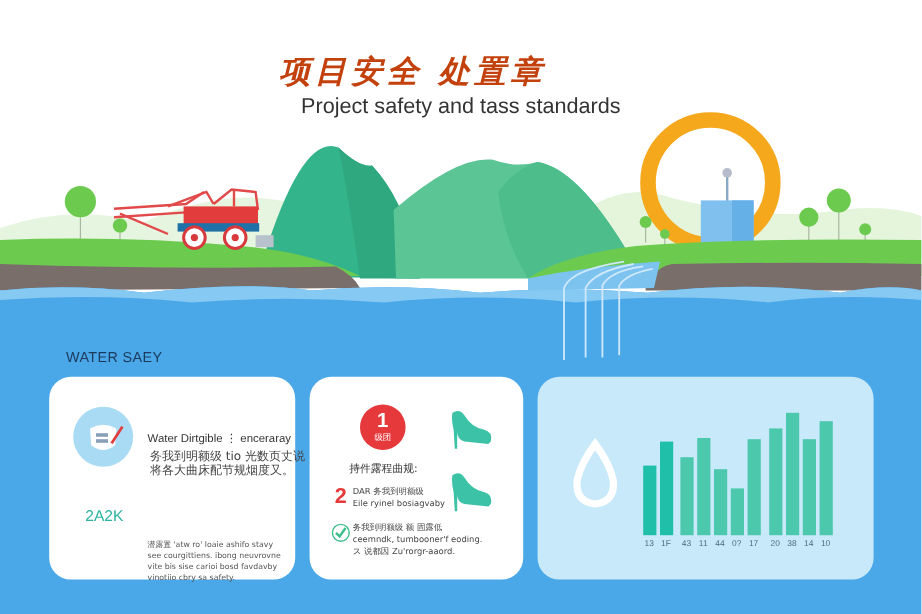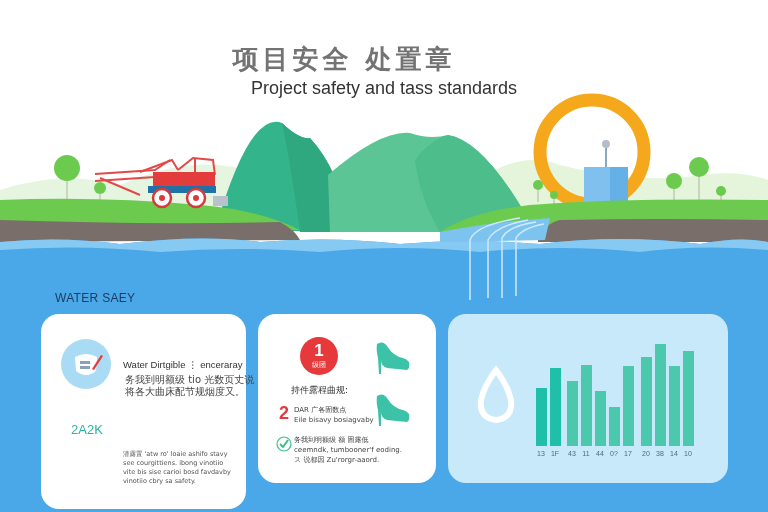--- a/index.html
+++ b/index.html
@@ -1,28 +1,28 @@
 <!DOCTYPE html>
 <html><head>
 <meta charset="utf-8">
 <style>
   * { box-sizing: border-box; margin: 0; padding: 0; }
   html, body { width: 768px; height: 512px; overflow: hidden; background: #ffffff; }
   body { position: relative; font-family: "DejaVu Sans", sans-serif; }
 
   .header { position: absolute; left: 0; top: 0; width: 768px; height: 110px; text-align: center; }
-  .title-cn { position: absolute; left: 0; width: 688px; top: 42px; font-size: 26px; font-weight: bold; color: #737373; letter-spacing: 4px; font-family: "DejaVu Sans", sans-serif; }
+  .title-cn { position: absolute; left: 0; width: 688px; top: 42px; font-size: 26px; font-weight: bold; color: #c2410c; letter-spacing: 4px; font-family: "DejaVu Sans", sans-serif; font-style: italic; }
   .title-en { position: absolute; left: 0; width: 768px; top: 78px; font-size: 18px; color: #333333; font-family: "Liberation Sans", sans-serif; }
 
   .scene { position: absolute; left: 0; top: 0; width: 768px; height: 512px; }
 
   .section-label { position: absolute; left: 55px; top: 291px; font-size: 12px; color: #1c3a5c; font-family: "Liberation Sans", sans-serif; letter-spacing: 0.3px; }
 
   .card { position: absolute; border-radius: 18px; }
-  .card-1 { left: 41px; top: 314px; width: 205px; height: 195px; background: #ffffff; }
+  .card-1 { left: 41px; top: 314px; width: 205px; height: 169px; background: #ffffff; }
   .card-2 { left: 258px; top: 314px; width: 178px; height: 169px; background: #ffffff; }
   .card-3 { left: 448px; top: 314px; width: 280px; height: 169px; background: #c7e9fa; }
 
   .c1-icon { position: absolute; left: 20px; top: 25px; width: 50px; height: 50px; border-radius: 50%; background: #a9dbf5; }
   .c1-title { position: absolute; left: 82px; top: 45px; font-size: 9.5px; color: #333; font-family: "Liberation Sans", sans-serif; white-space: nowrap; }
   .c1-line { position: absolute; left: 84px; font-size: 10px; color: #444; white-space: nowrap; }
   .c1-stat { position: absolute; left: 30px; top: 108px; font-size: 13px; color: #2bb3a0; font-family: "Liberation Sans", sans-serif; }
   .c1-small { position: absolute; left: 82px; font-size: 6.5px; color: #555; white-space: nowrap; line-height: 9px; margin-top: 32px; }
 
   .c2-badge { position: absolute; left: 42px; top: 23px; width: 38px; height: 38px; border-radius: 50%; background: #e6393c; color: #fff; text-align: center; }
@@ -126,34 +126,34 @@
       <rect x="19" y="22" width="10" height="3" fill="#8aa0b8"></rect>
       <rect x="19" y="27" width="10" height="3" fill="#8aa0b8"></rect>
       <path d="M31 30 L40 16 L42 17 L33 31 Z" fill="#e23c3c"></path>
     </svg>
   </div>
   <div class="c1-title">Water Dirtgible ⋮ enceraray</div>
   <div class="c1-line" style="top:59px">务我到明额级 tio 光数页丈说</div>
   <div class="c1-line" style="top:71px">将各大曲床配节规烟度又。</div>
   <div class="c1-stat">2A2K</div>
   <div class="c1-small" style="top:104px">潜露置 'atw ro' loaie ashifo stavy</div>
-  <div class="c1-small" style="top:113px">see courgittiens. ibong vinotiio</div>
+  <div class="c1-small" style="top:113px">see courgittiens. ibong neuvrovne</div>
   <div class="c1-small" style="top:122px">vite bis sise carioi bosd favdavby</div>
   <div class="c1-small" style="top:131px">vinotiio cbry sa safety.</div>
 </div>
 
 <div class="card card-2">
   <div class="c2-badge">
     <span class="c2-badge-num">1</span>
     <span class="c2-badge-sub">级团</span>
   </div>
   <div class="c2-heading">持件露程曲规:</div>
   <div class="c2-num2">2</div>
-  <div class="c2-t" style="top:92px">DAR 广各固数点</div>
-  <div class="c2-t" style="top:102px">Eile bisavy bosiagvaby</div>
+  <div class="c2-t" style="top:92px">DAR 务我到明额级</div>
+  <div class="c2-t" style="top:102px">Eile ryinel bosiagvaby</div>
   <svg class="c2-check" viewBox="0 0 16 16">
     <circle cx="8" cy="8" r="7" fill="none" stroke="#3cbf8a" stroke-width="1.2"></circle>
     <path d="M4 8 L7 11 L12 4" fill="none" stroke="#3cbf8a" stroke-width="2"></path>
   </svg>
   <div class="c2-t" style="top:122px">务我到明额级 额 固露低</div>
   <div class="c2-t" style="top:132px">ceemndk, tumbooner'f eoding.</div>
   <div class="c2-t" style="top:142px">ス 说都因 Zu'rorgr-aaord.</div>
   <svg class="shoe" style="top:24px" viewBox="0 0 40 40">
     <path d="M4 6 Q10 2 14 8 Q20 18 30 20 Q38 22 36 30 L34 32 L14 30 Q8 28 8 22 L8 36 L6 36 L5 20 Q3 12 4 6 Z" fill="#3cc2a6"></path>
   </svg>

